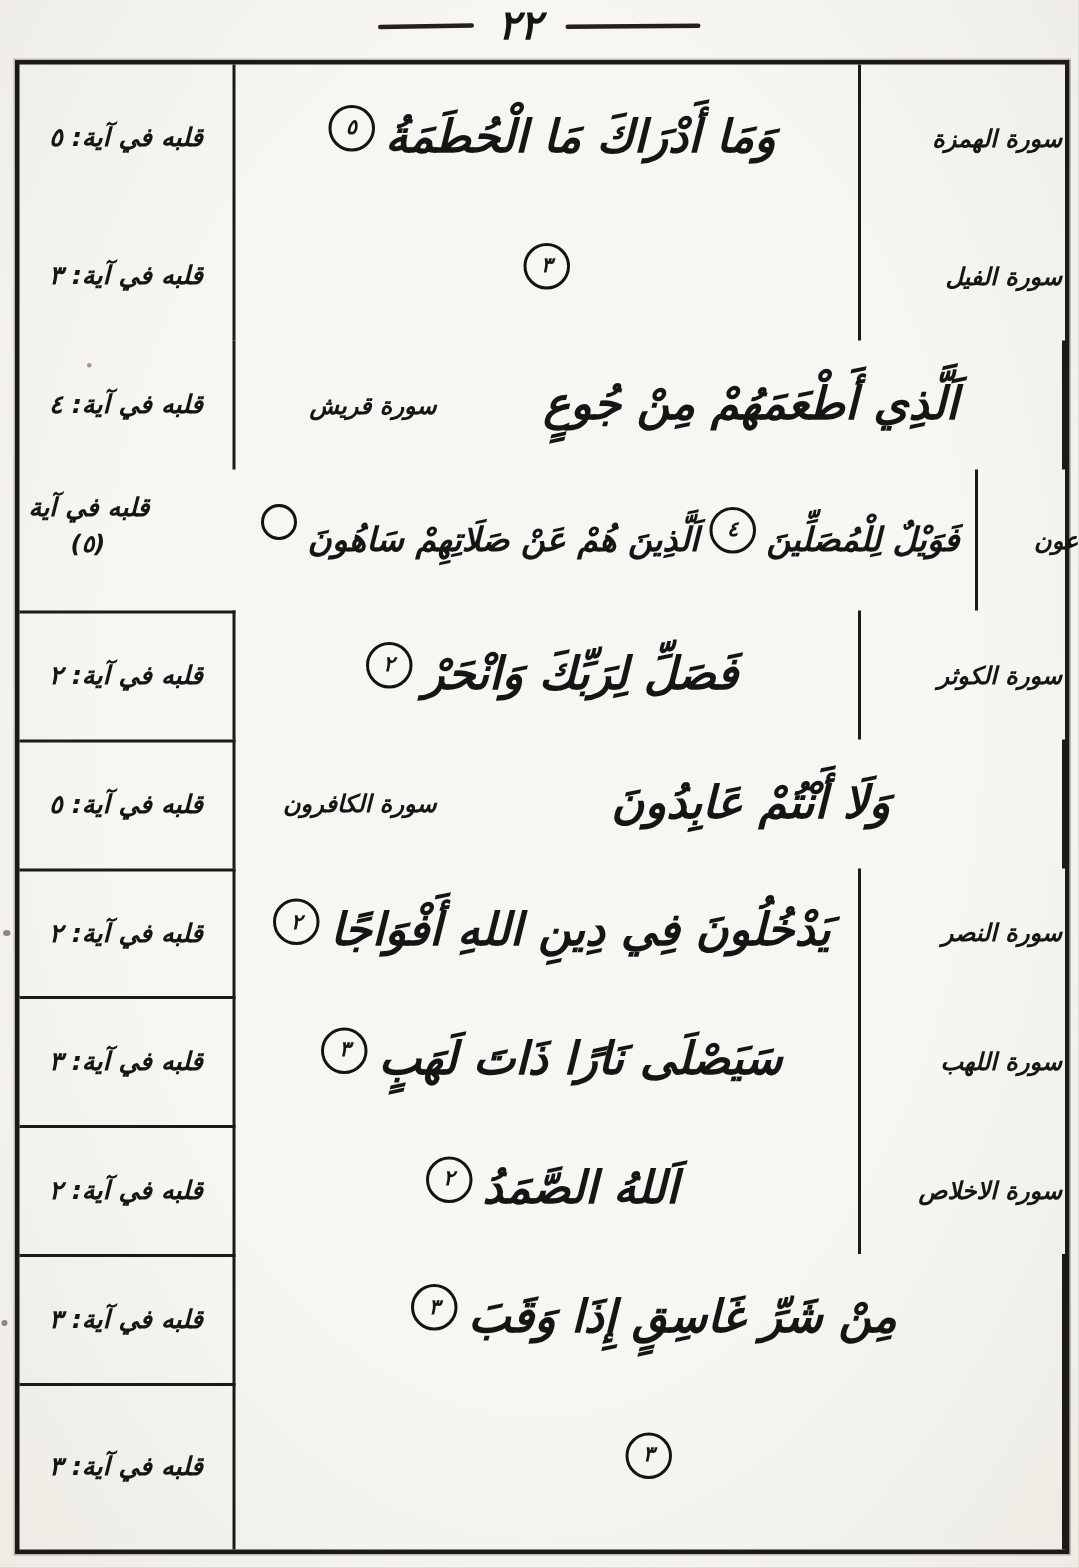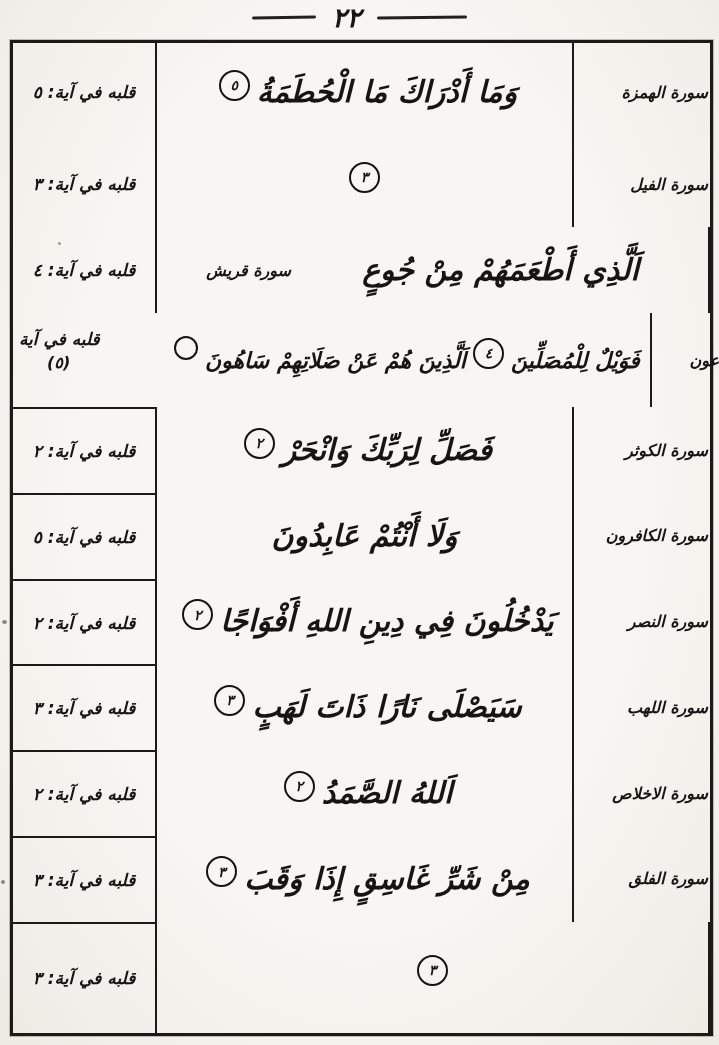--- a/index.html
+++ b/index.html
@@ -137,25 +137,25 @@
         </div>
       <div class="cell name">
           <span>سورة الكوثر</span>
         </div>
     </div>
 
     <div class="row divided">
       <div class="cell annot">
           <span class="note">قلبه في آية: ٥</span>
         </div>
+      <div class="cell name">
+          <span>سورة الكافرون</span>
+        </div>
       <div class="cell verse">
           <span class="vtext">وَلَا أَنْتُمْ عَابِدُونَ</span>
-        </div>
-      <div class="cell name">
-          <span>سورة الكافرون</span>
         </div>
     </div>
 
     <div class="row divided">
       <div class="cell annot">
           <span class="note">قلبه في آية: ٢</span>
         </div>
       <div class="cell verse">
           <span class="vtext">يَدْخُلُونَ فِي دِينِ اللهِ أَفْوَاجًا</span>
           <span class="vcircle">٢</span>
@@ -191,23 +191,20 @@
         </div>
     </div>
 
     <div class="row divided">
       <div class="cell annot">
           <span class="note">قلبه في آية: ٣</span>
         </div>
       <div class="cell verse">
           <span class="vtext">مِنْ شَرِّ غَاسِقٍ إِذَا وَقَبَ</span>
           <span class="vcircle">٣</span>
-        </div>
-      <div class="cell name">
-          <span>سورة الفلق</span>
         </div>
     </div>
 
     <div class="row r11 divided">
       <div class="cell annot">
           <span class="note">قلبه في آية: ٣</span>
         </div>
       <div class="cell verse">
           <span class="vcircle">٣</span>
         </div>

